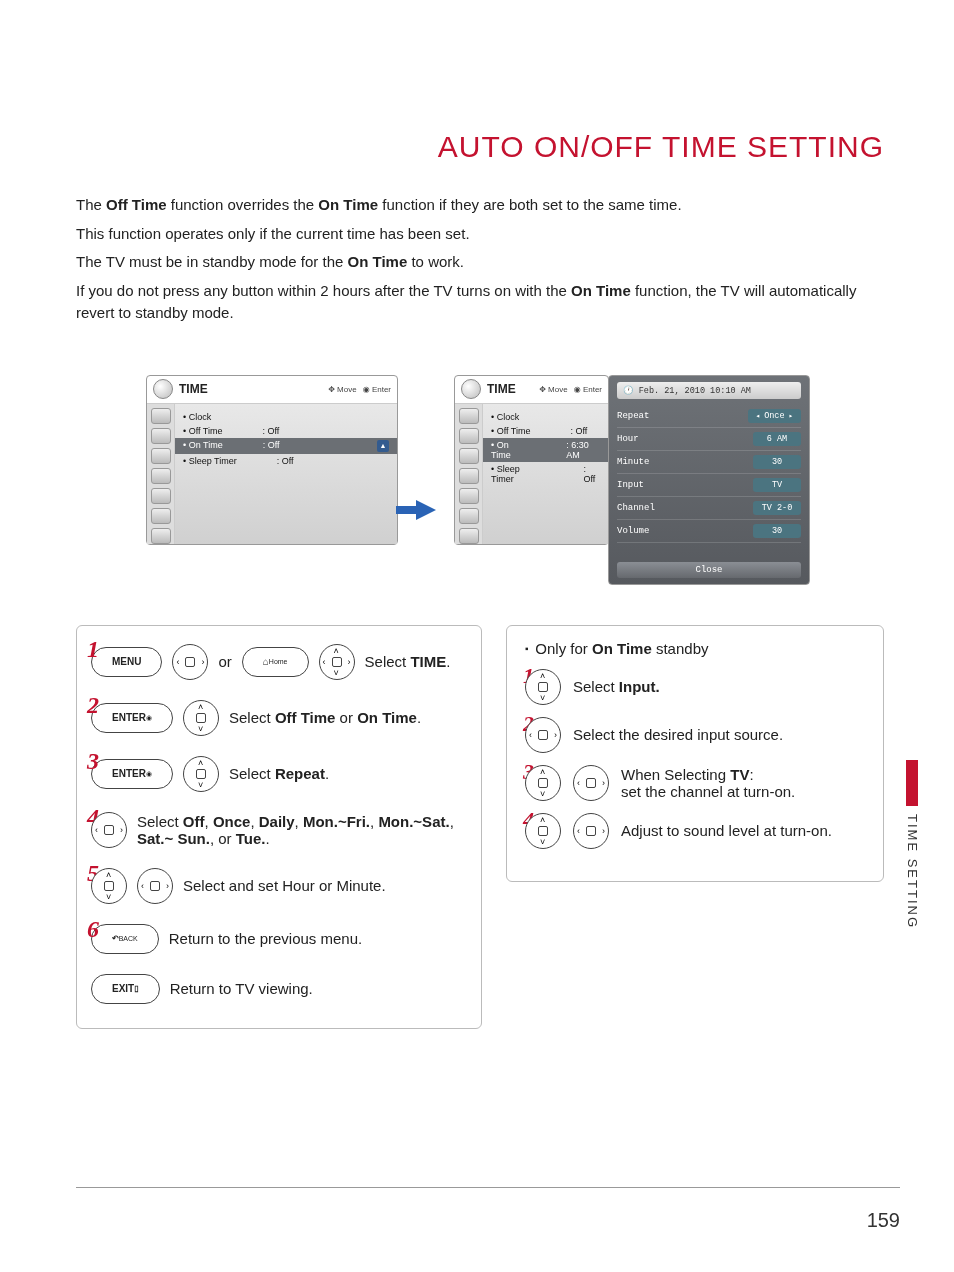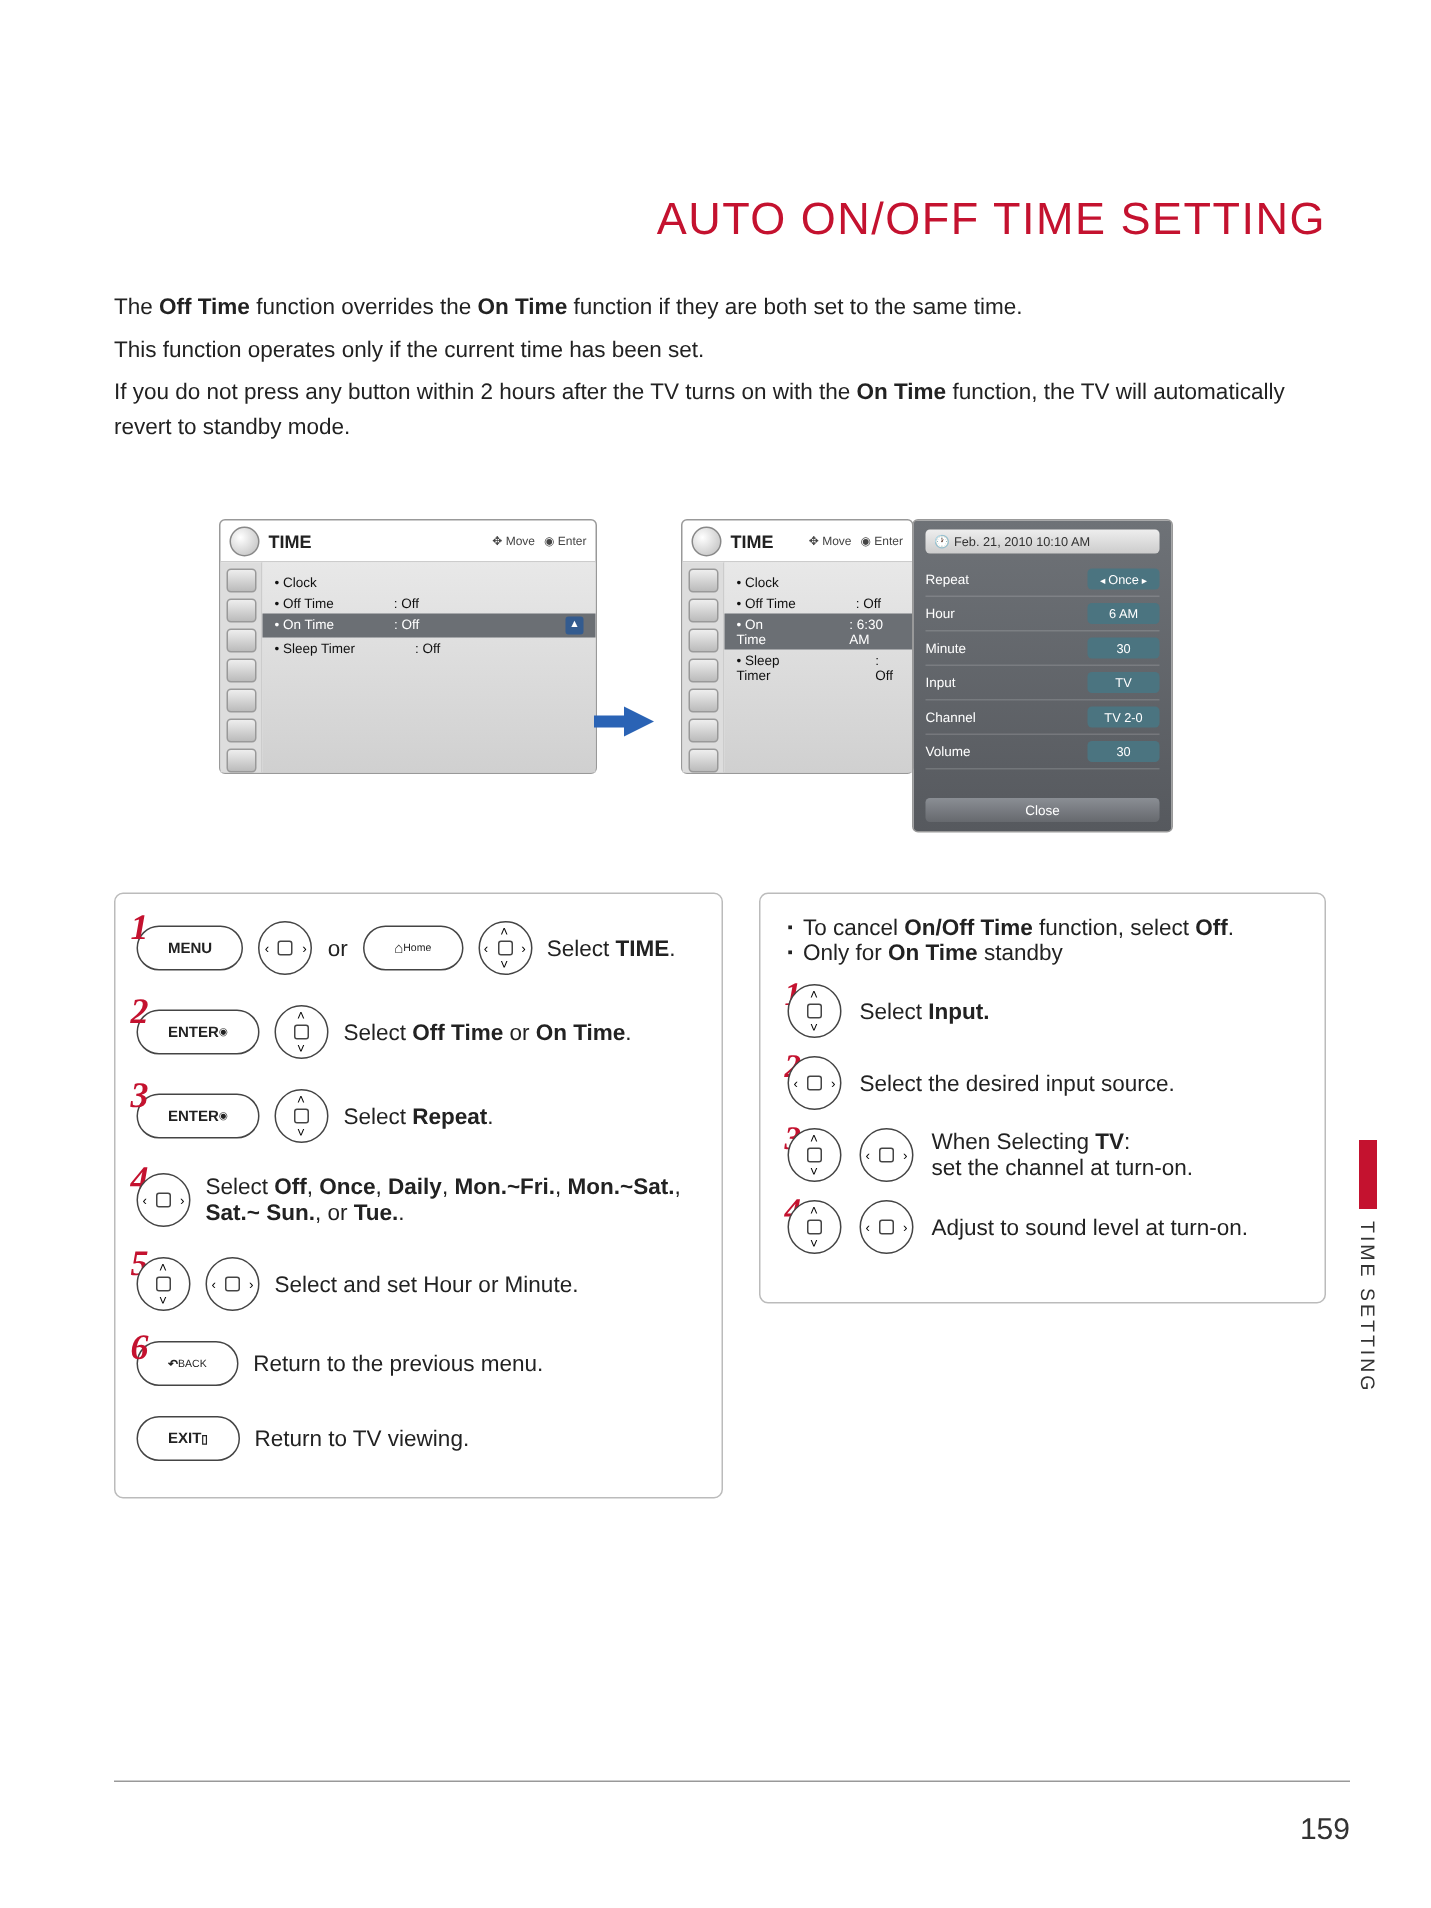--- a/index.html
+++ b/index.html
@@ -68,22 +68,22 @@
   .osd-list.left-list .row.sel .spin { margin-left:auto; width:12px; height:12px; background:#335b8f; border-radius:2px; font-size:7px; color:#fff; text-align:center; line-height:12px;}
   .arrow-right {
     align-self: center; margin-top: 60px;
     width: 0; height: 0; border-top: 10px solid transparent; border-bottom: 10px solid transparent;
     border-left: 20px solid #2a63b5; position: relative;
   }
   .arrow-right::before { content:""; position:absolute; left:-40px; top:-4px; width:22px; height:8px; background:#2a63b5;}
   .right-cluster { display:flex; align-items:flex-start; }
   .detail-panel {
     margin-left: -1px;
-    width: 174px; border:1px solid #999; border-radius:4px; background:linear-gradient(#6e7277,#56595e);
-    color:#fff; font-size:9px; padding:6px 8px;
+    width: 202px; border:1px solid #999; border-radius:4px; background:linear-gradient(#6e7277,#56595e);
+    color:#fff; font-size:9px; padding:6px 8px;font-family:Liberation Mono, monospace;
   }
   .detail-panel .dateline { background:linear-gradient(#eee,#ccc); color:#333; border-radius:3px; padding:3px 6px; margin-bottom:6px; font-size:8.5px;}
   .detail-panel .drow { display:flex; align-items:center; justify-content:space-between; padding:4px 0; border-bottom:1px solid rgba(255,255,255,.15);}
   .detail-panel .drow:last-child { border-bottom:none;}
   .detail-panel .pill { background:#4b7480; border-radius:3px; padding:2px 8px; font-size:8.5px; min-width:48px; text-align:center;}
   .detail-panel .pill.arrows::before{content:"◂ "; font-size:7px;}
   .detail-panel .pill.arrows::after{content:" ▸"; font-size:7px;}
   .detail-panel .closebar { margin-top:19px; text-align:center; background:linear-gradient(#8a8e94,#66696e); border-radius:3px; padding:3px 0;}
   .lower {
     margin-top: 40px;
@@ -139,20 +139,23 @@
 <body>
 
 <div class="page">
   <h1 class="title">AUTO ON/OFF TIME SETTING</h1>
 
   <div class="intro">
     <p>
       <span>The </span><strong>Off Time</strong><span> function overrides the </span><strong>On Time</strong><span> function if they are both set to the same time.</span>
     </p>
     <p>This function operates only if the current time has been set.</p>
+    <p>
+      <span>The TV must be in standby mode for the </span><strong>On Time</strong><span> to work.</span>
+    </p>
     <p>
       <span>If you do not press any button within 2 hours after the TV turns on with the </span><strong>On Time</strong><span> function, the TV will automatically revert to standby mode.</span>
     </p>
   </div>
 
   <div class="diagrams">
 
     <div class="osd left">
       <div class="osd-titlebar">
         <span class="clock-ic"></span>
@@ -351,21 +354,20 @@
         <span class="btn-oval">
             <span>EXIT</span> 
             <span style="font-size:8px">▯</span>
           </span>
         <span class="text">Return to TV viewing.</span>
       </div>
     </div>
 
     <div class="notes-right">
       <ul>
-        <li><span>To cancel </span><strong>On/Off Time</strong><span> function, select </span><strong>Off</strong><span>.</span></li>
         <li><span>Only for </span><strong>On Time</strong><span> standby</span></li>
       </ul>
       <div class="mini-step">
         <span class="num">1</span>
         <span class="nav-circ">
             <span class="sq"></span>
             <span class="ar u">˄</span>
             <span class="ar d">˅</span>
           </span>
         <span class="text"><span>Select </span><strong>Input.</strong></span>

